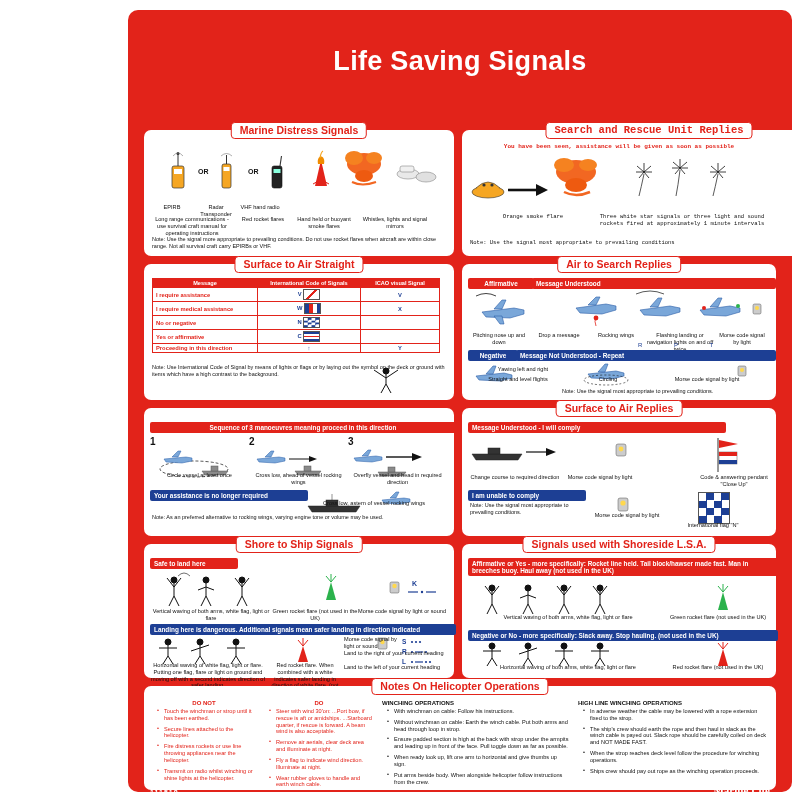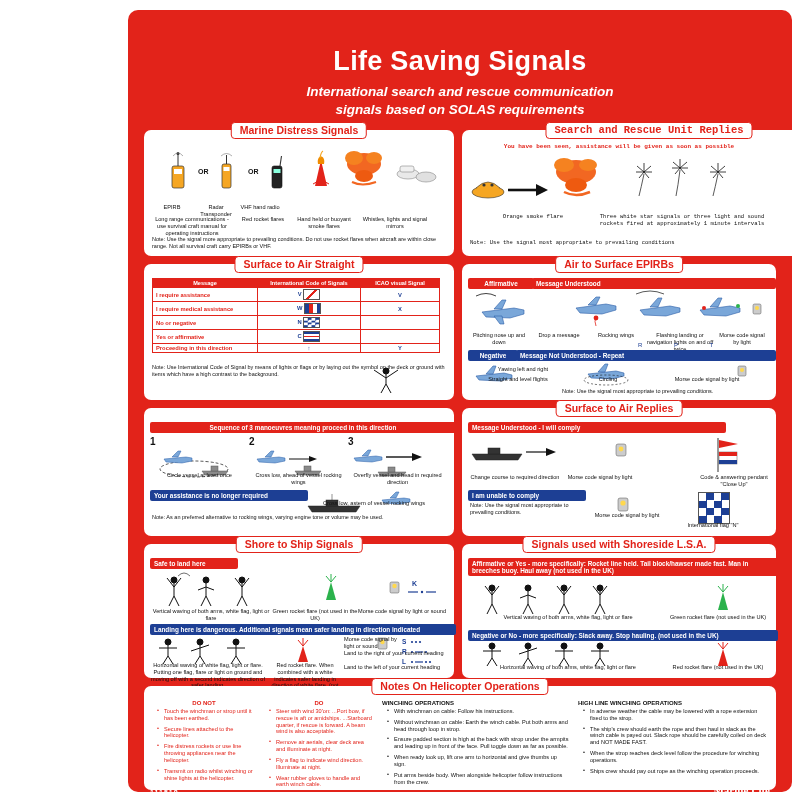--- a/index.html
+++ b/index.html
@@ -34,24 +34,20 @@
   svg{display:block;}
 </style>
 </head>
 <body>
 
 <div class="poster">
   <div class="redframe"></div>
   <div class="inner">
 
     <div class="title">Life Saving Signals</div>
-    <div class="subtitle">
-      <div>International search and rescue communication</div>
-      <div>signals based on SOLAS requirements</div>
-    </div>
 
     <div class="panel" style="left:8px;top:94px;width:310px;height:126px;">
       <div class="ptitle">Marine Distress Signals</div>
       <div style="position:absolute;left:6px;top:16px;width:298px;height:60px;">
         <svg width="298" height="62" viewBox="0 0 298 62">
 
           <g transform="translate(22,6)">
             <rect x="0" y="14" width="12" height="22" rx="2" fill="#f5a623" stroke="#333" stroke-width=".7"></rect>
             <rect x="2" y="17" width="8" height="5" fill="#fff"></rect>
             <line x1="6" y1="14" x2="6" y2="2" stroke="#333" stroke-width="1"></line>
@@ -242,21 +238,21 @@
             <line x1="22" y1="18" x2="17" y2="27"></line>
             <line x1="22" y1="18" x2="27" y2="27"></line>
             <line x1="10" y1="4" x2="22" y2="12"></line>
             <line x1="34" y1="4" x2="22" y2="12"></line>
           </g>
         </svg>
       </div>
     </div>
 
     <div class="panel" style="left:326px;top:228px;width:314px;height:136px;">
-      <div class="ptitle">Air to Surface EPIRBs</div>
+      <div class="ptitle">Air to Search Replies</div>
       <div style="position:absolute;left:6px;top:14px;width:58px;" class="redbar ctr">Affirmative</div>
       <div style="position:absolute;left:70px;top:14px;width:236px;" class="redbar">Message Understood</div>
 
       <div style="position:absolute;left:6px;top:26px;width:300px;">
         <svg width="300" height="42" viewBox="0 0 300 42">
 
           <g transform="translate(12,8)" fill="#7aa7d9" stroke="#2b5ea8" stroke-width=".6">
             <path d="M2 14 L34 10 L44 12 L44 16 L30 20 L6 19 Z"></path>
             <path d="M14 11 L22 2 L26 2 L22 11 Z"></path>
             <path d="M14 18 L20 26 L24 26 L22 18 Z"></path>

